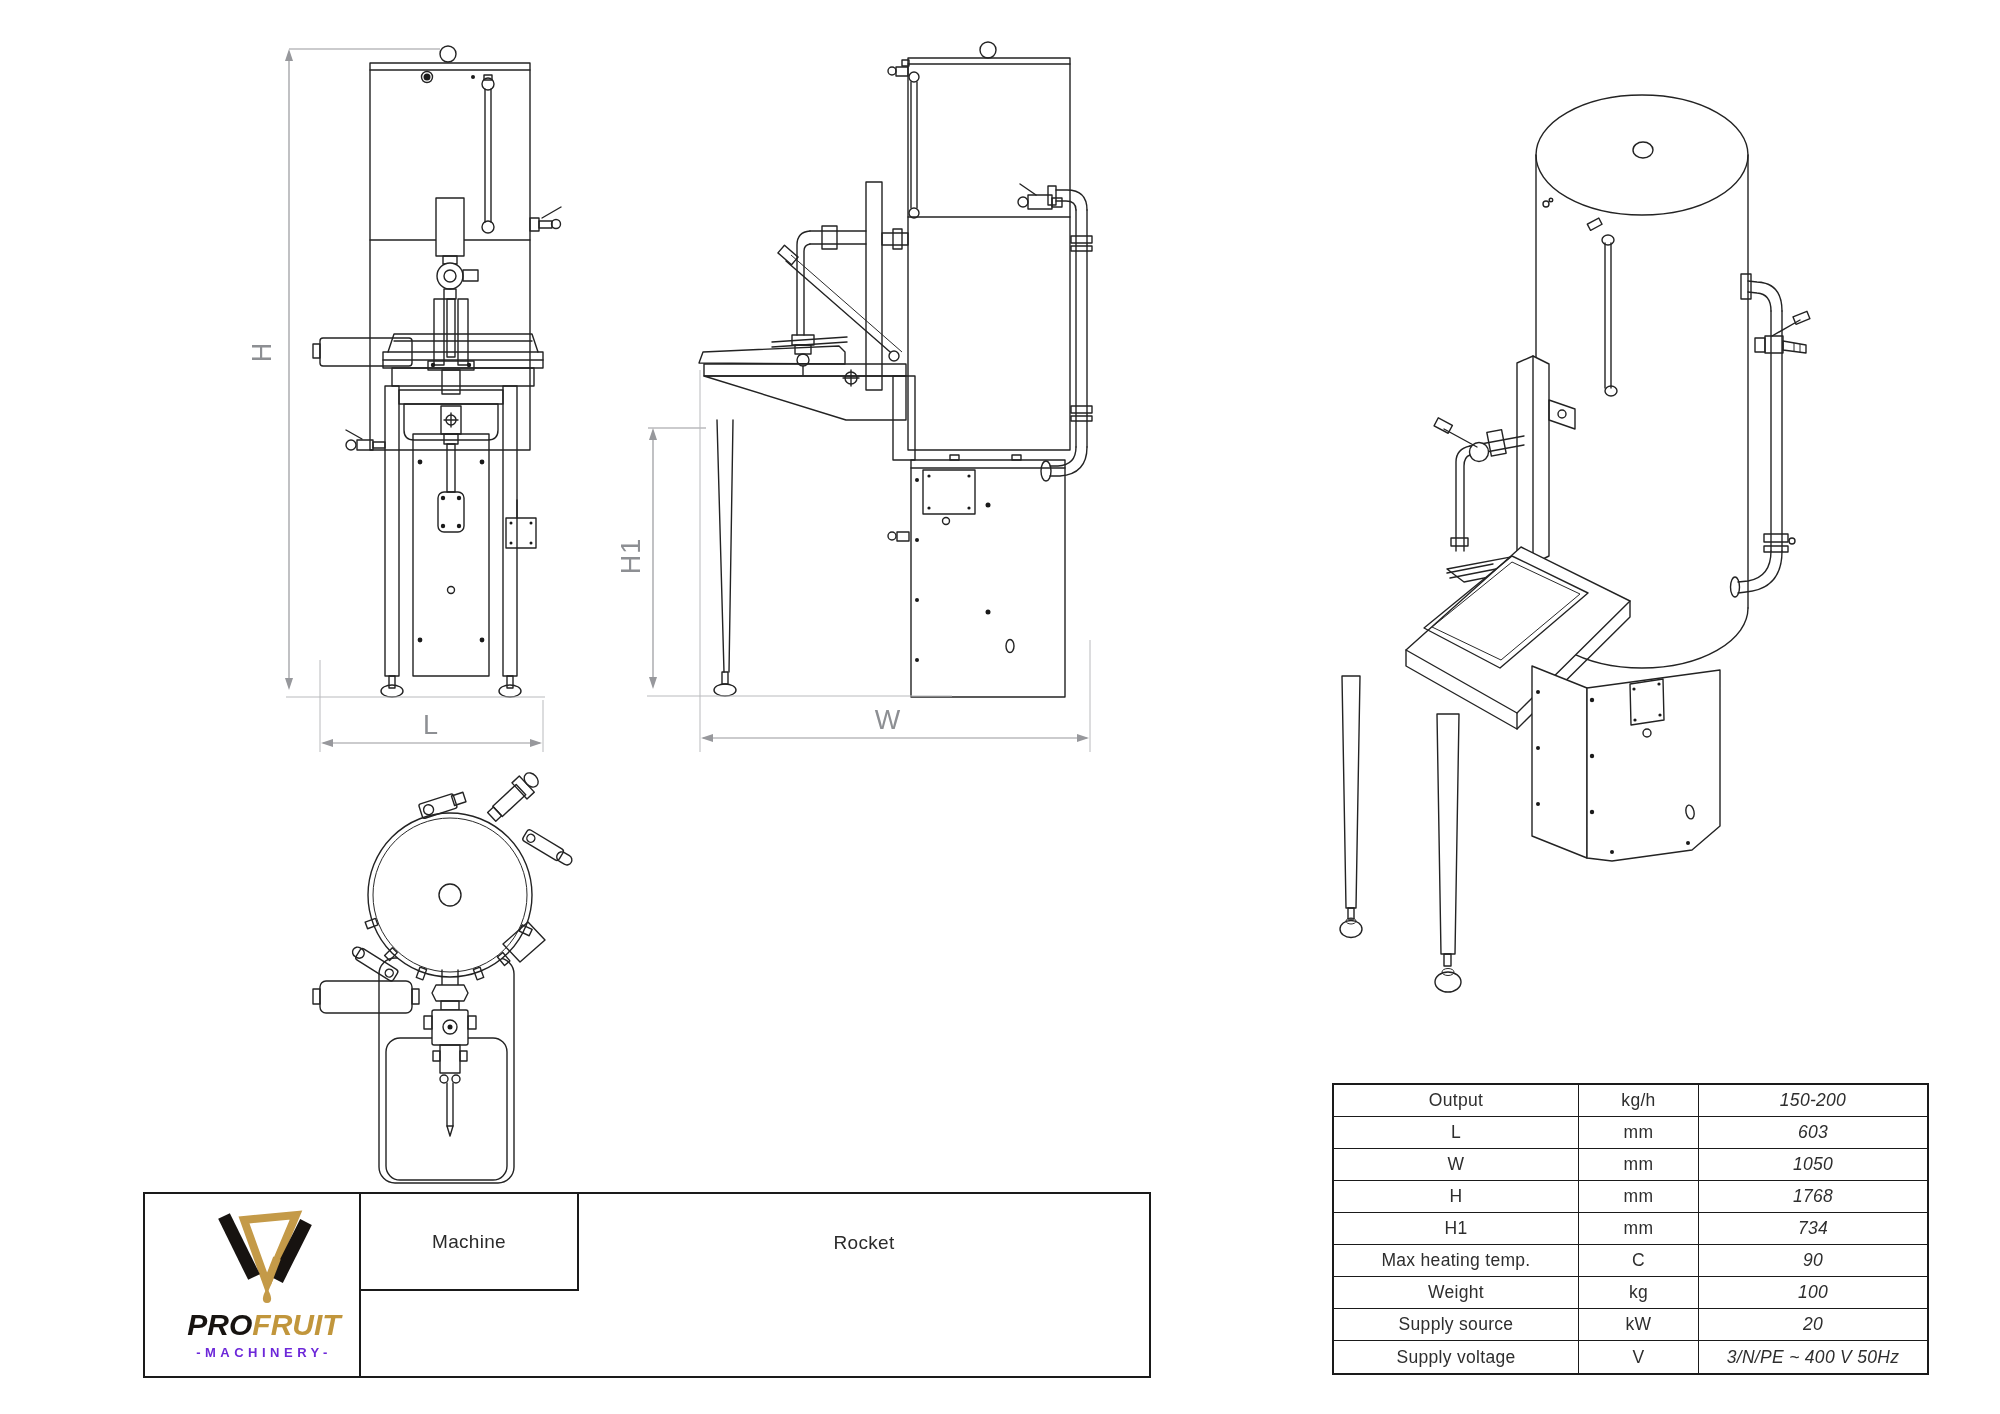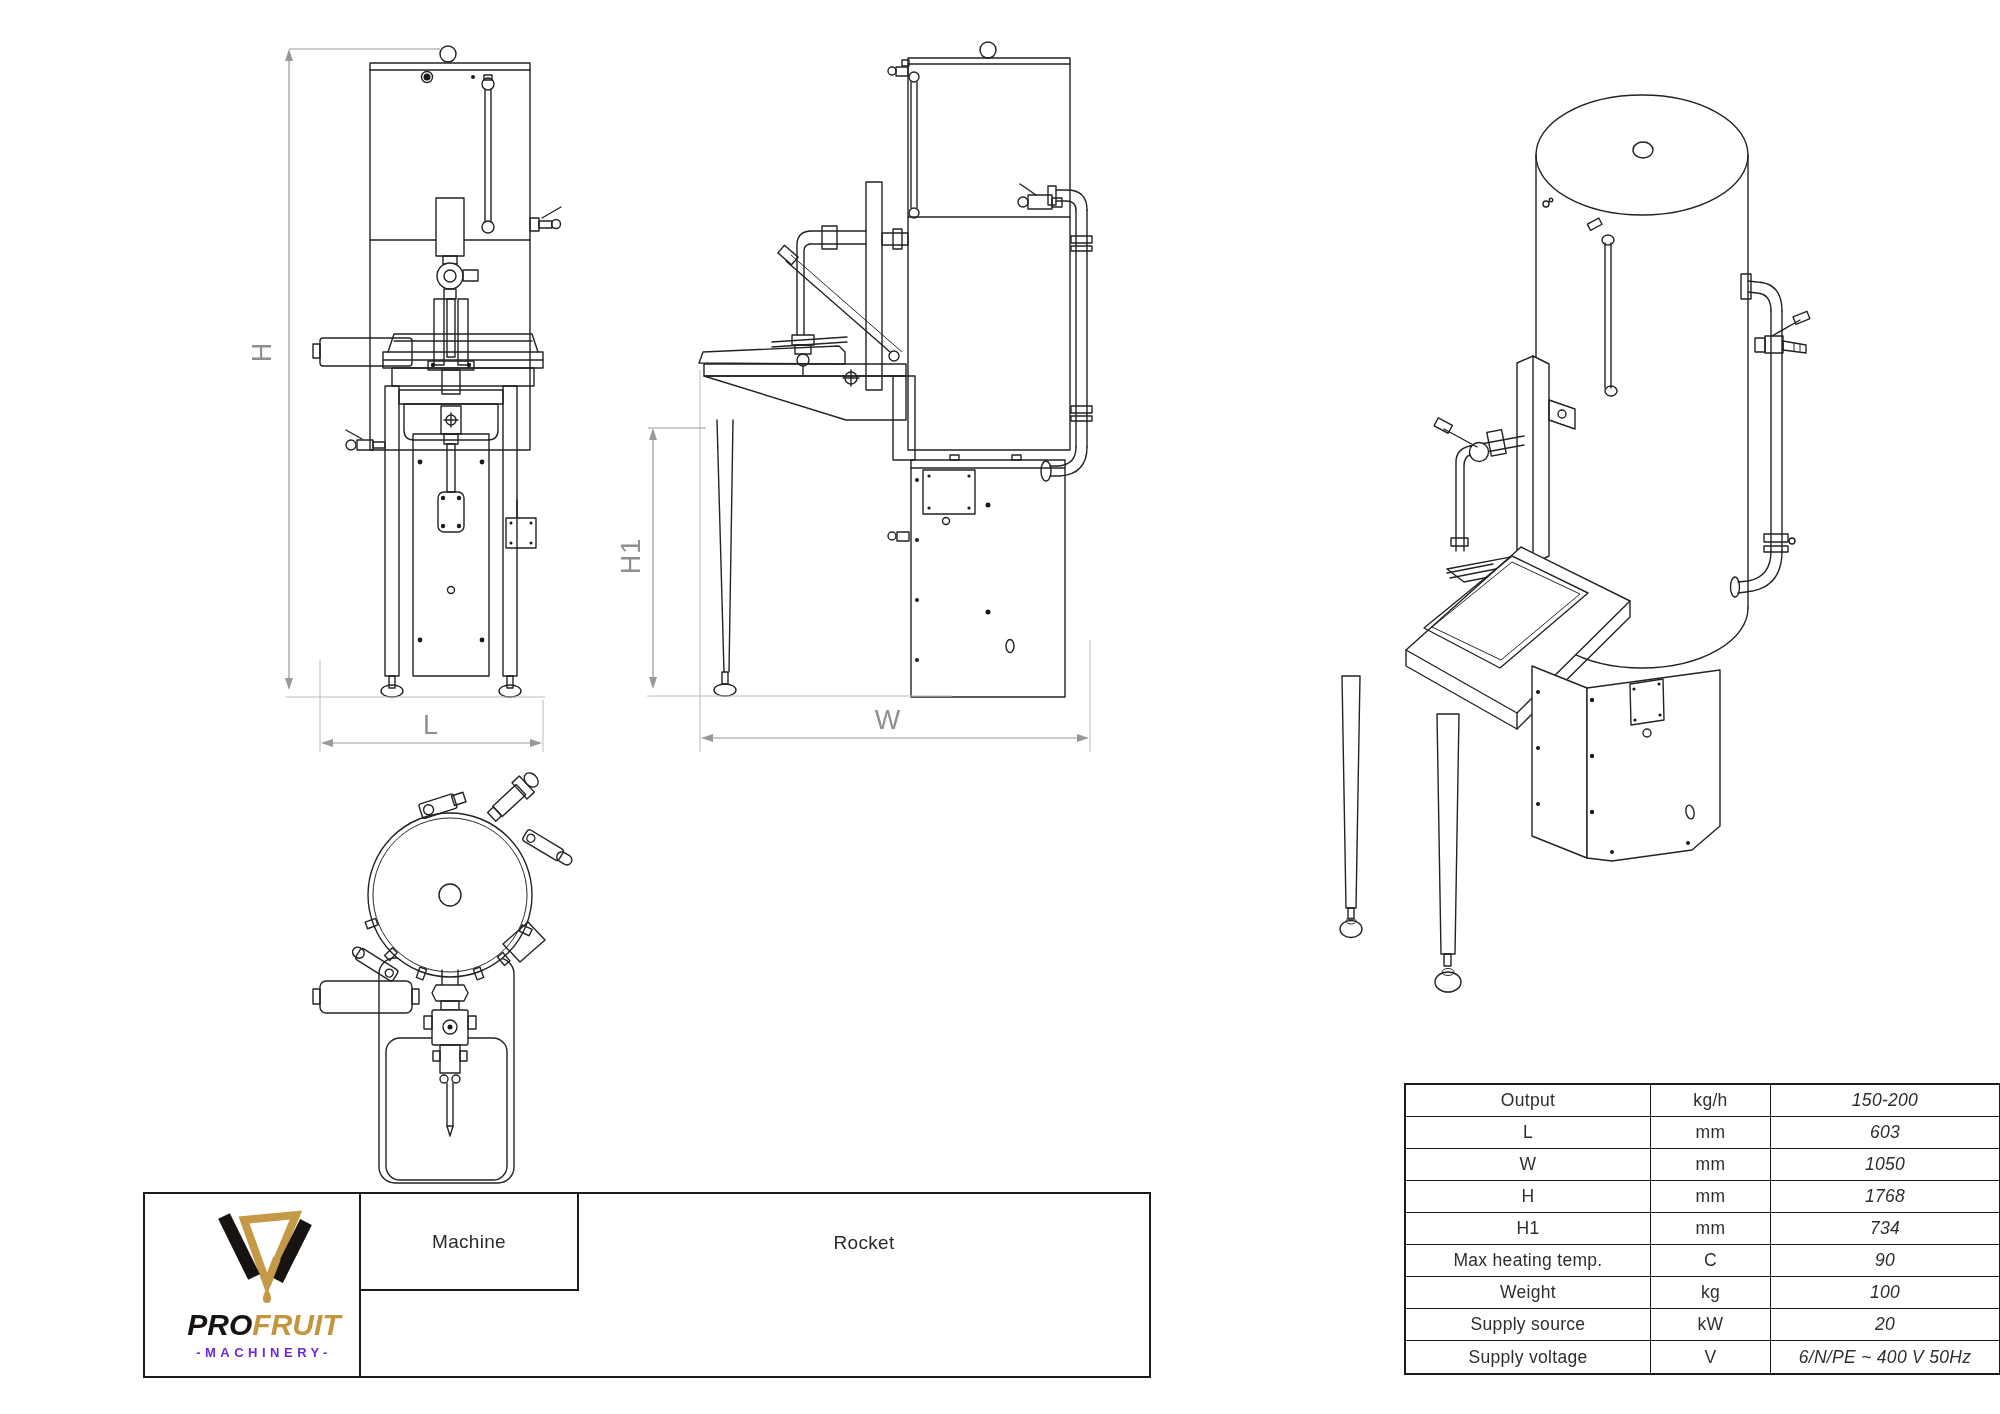--- a/index.html
+++ b/index.html
@@ -15,21 +15,21 @@
   .lnw { stroke:#232323; stroke-width:1.4; fill:#ffffff; stroke-linejoin:round; }
   .thin{ stroke:#2a2a2a; stroke-width:1; fill:none; }
   .fil { fill:#1a1a1a; stroke:none; }
   .dim { stroke:#97989c; stroke-width:1.2; fill:none; }
   .ext { stroke:#b9babd; stroke-width:1; fill:none; }
   .dimfill { fill:#97989c; stroke:none; }
   .dimtext { fill:#8d8f93; font-size:27px; letter-spacing:1px; font-family:"Liberation Sans",sans-serif; }
 
   
   .spec-table {
-    position:absolute; left:1404px; top:1083px; width:597px; height:292px;
+    position:absolute; left:1332px; top:1083px; width:597px; height:292px;
     border:2px solid #1a1a1a; box-sizing:border-box;
     display:grid; grid-template-columns:245px 120px 1fr; grid-auto-rows:1fr;
     font-size:17.5px; color:#2e2e2e; letter-spacing:0.3px;
   }
   .spec-cell {
     border-right:1.5px solid #1a1a1a; border-bottom:1.5px solid #1a1a1a;
     display:flex; align-items:center; justify-content:center; white-space:nowrap; overflow:hidden;
   }
   .spec-cell.c3 { border-right:none;font-style:italic; }
   .spec-cell.lastrow { border-bottom:none; }
@@ -472,21 +472,21 @@
   <div class="spec-cell">Weight</div>
   <div class="spec-cell">kg</div>
   <div class="spec-cell c3">100</div>
 
   <div class="spec-cell">Supply source</div>
   <div class="spec-cell">kW</div>
   <div class="spec-cell c3">20</div>
 
   <div class="spec-cell lastrow">Supply voltage</div>
   <div class="spec-cell lastrow">V</div>
-  <div class="spec-cell c3 lastrow">6/N/PE ~ 400 V 50Hz</div>
+  <div class="spec-cell c3 lastrow">3/N/PE ~ 400 V 50Hz</div>
 </div>
 
 <div class="title-block">
   <div class="tb-logo">
     <svg width="116" height="96" viewBox="0 0 100 96">
       <polygon points="30,10 82,5 53,74" fill="none" stroke="#c49a48" stroke-width="8" stroke-linejoin="miter"></polygon>
       <line x1="10" y1="6" x2="40" y2="67" stroke="#171310" stroke-width="13"></line>
       <line x1="92" y1="12" x2="63" y2="70" stroke="#171310" stroke-width="13"></line>
       <line x1="63" y1="48" x2="53" y2="74" stroke="#c49a48" stroke-width="8"></line>
       <path d="M53,78 C48,86 47,93 53,93 C59,93 58,86 53,78 Z" fill="#c49a48"></path>

